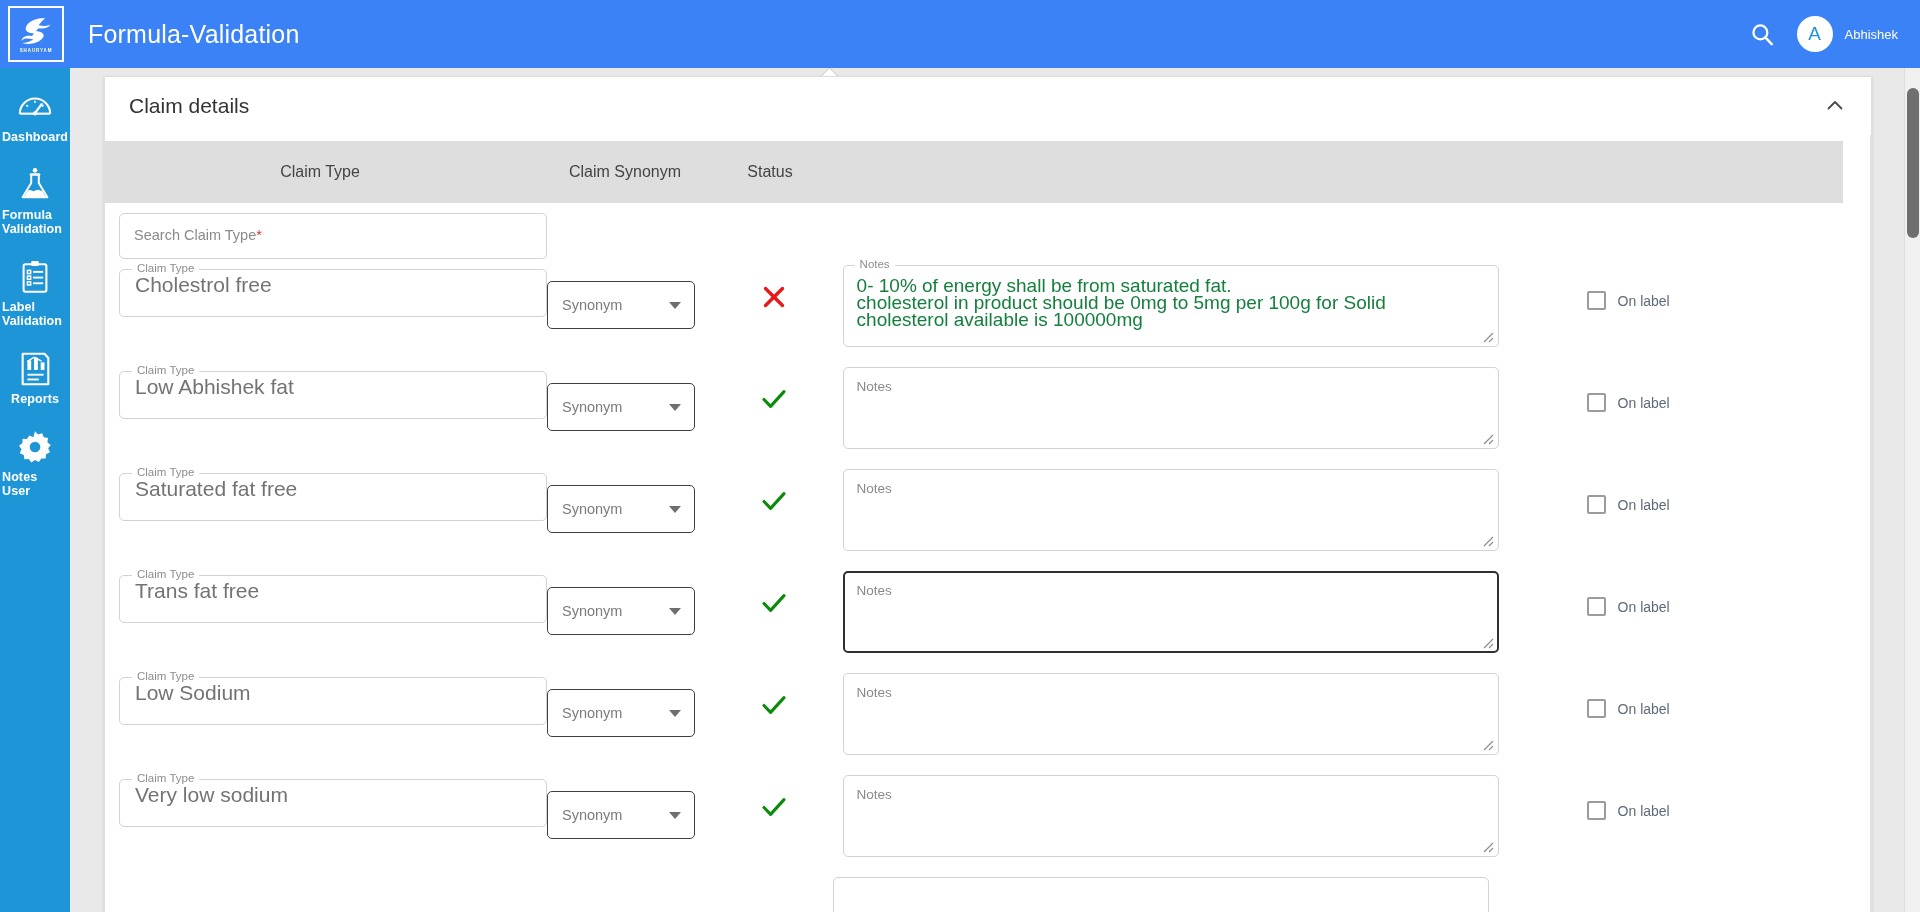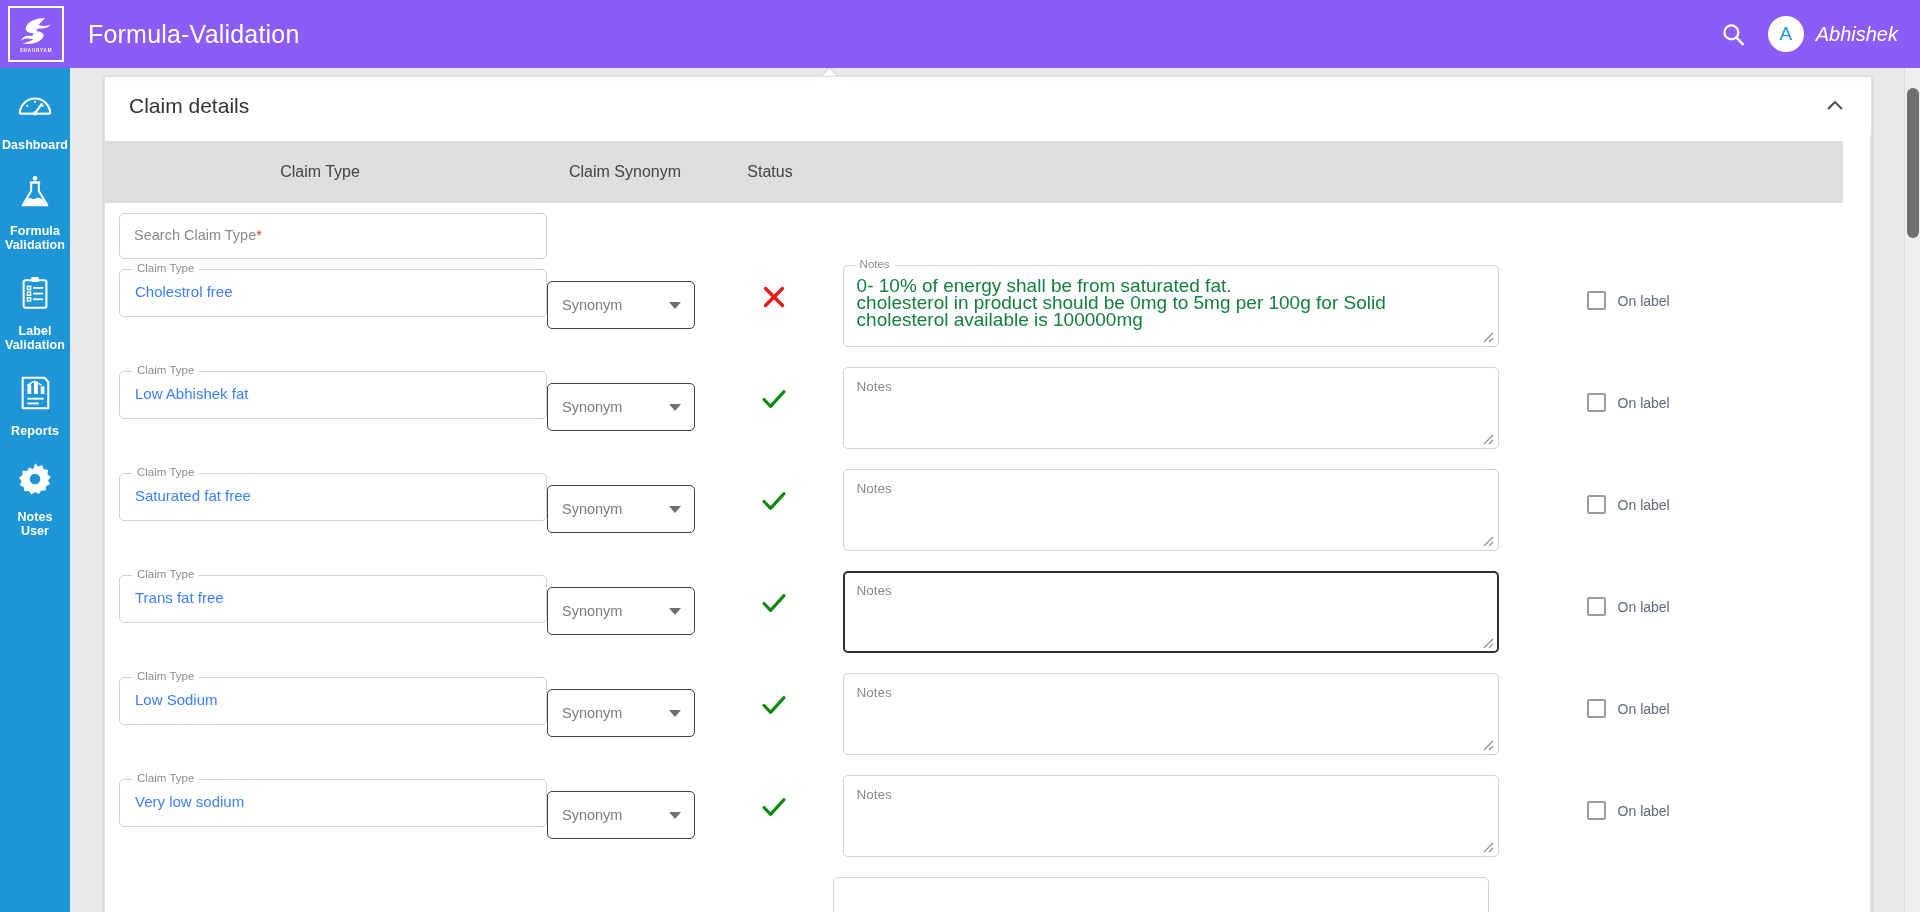--- a/index.html
+++ b/index.html
@@ -8,21 +8,21 @@
     overflow: hidden;
     font-family: "Liberation Sans", sans-serif;
     background: #ffffff;
   }
   #app { position: relative; width: 1920px; height: 912px; background: #e8e8e8; }
 
   
   .topbar {
     position: absolute; top: 0; left: 0;
     width: 1920px; height: 68px;
-    background: #8b5cf6;
+    background: #3b82f6;
     display: flex; align-items: center;
     z-index: 30;
   }
   .logo-box {
     width: 56px; height: 56px; margin-left: 8px;
     border: 2px solid #ffffff;
     display: flex; flex-direction: column;
     align-items: center; justify-content: center;
     flex: 0 0 auto;
   }
@@ -40,39 +40,39 @@
     margin-right: 22px; gap: 22px;
   }
   .search-ic { width: 26px; height: 26px; cursor: pointer; }
   .user-chip { display: flex; align-items: center; gap: 12px; cursor: pointer; }
   .avatar {
     width: 36px; height: 36px; border-radius: 50%;
     background: #ffffff; color: #1e95d6;
     display: flex; align-items: center; justify-content: center;
     font-size: 19px; font-weight: 400;
   }
-  .username { color: #ffffff; font-size: 20px; font-style: italic; }
+  .username { color: #ffffff; font-size: 13px; }
 
   
   .sidebar {
     position: absolute; top: 68px; left: 0;
     width: 70px; height: 844px;
     background: #1e95d6;
     padding-top: 10px;
     z-index: 20;
   }
   .nav-item {
     width: 70px; padding: 10px 2px 12px;
     display: flex; flex-direction: column;
     align-items: center; cursor: pointer;
   }
   .nav-icon { width: 38px; height: 38px; display: block; }
   .nav-label {
     color: #ffffff; font-size: 12.5px; font-weight: bold;
-    line-height: 14px; text-align: center; margin-top: 12px;
+    line-height: 14px; margin-top: 4px;
     letter-spacing: .1px;
   }
 
   
   .stage {
     position: absolute; top: 68px; left: 70px;
     width: 1850px; height: 844px;
     background: #e9e9e9;
     overflow: hidden;
   }
@@ -135,22 +135,22 @@
   .mfield .frame {
     position: absolute; inset: 0;
     border: 1px solid #d3d3d3; border-radius: 5px;
   }
   .mfield .legend {
     position: absolute; top: -7px; left: 13px;
     background: #ffffff; padding: 0 5px;
     font-size: 11.5px; color: #8d8d8d; line-height: 13px;
   }
   .mfield .val {
-    position: absolute; left: 16px; top: 14px;
-    font-size: 15px; color: #3b82f6;
+    position: absolute; left: 16px; top: 4px;
+    font-size: 21px; color: #737373;
   }
   .mfield.search { width: 428px; height: 46px; }
   .mfield.search .ph {
     position: absolute; left: 15px; top: 14px;
     font-size: 14.5px; color: #8a8a8a;
   }
   .req { color: #d33a2c; }
 
   
   .msel {

